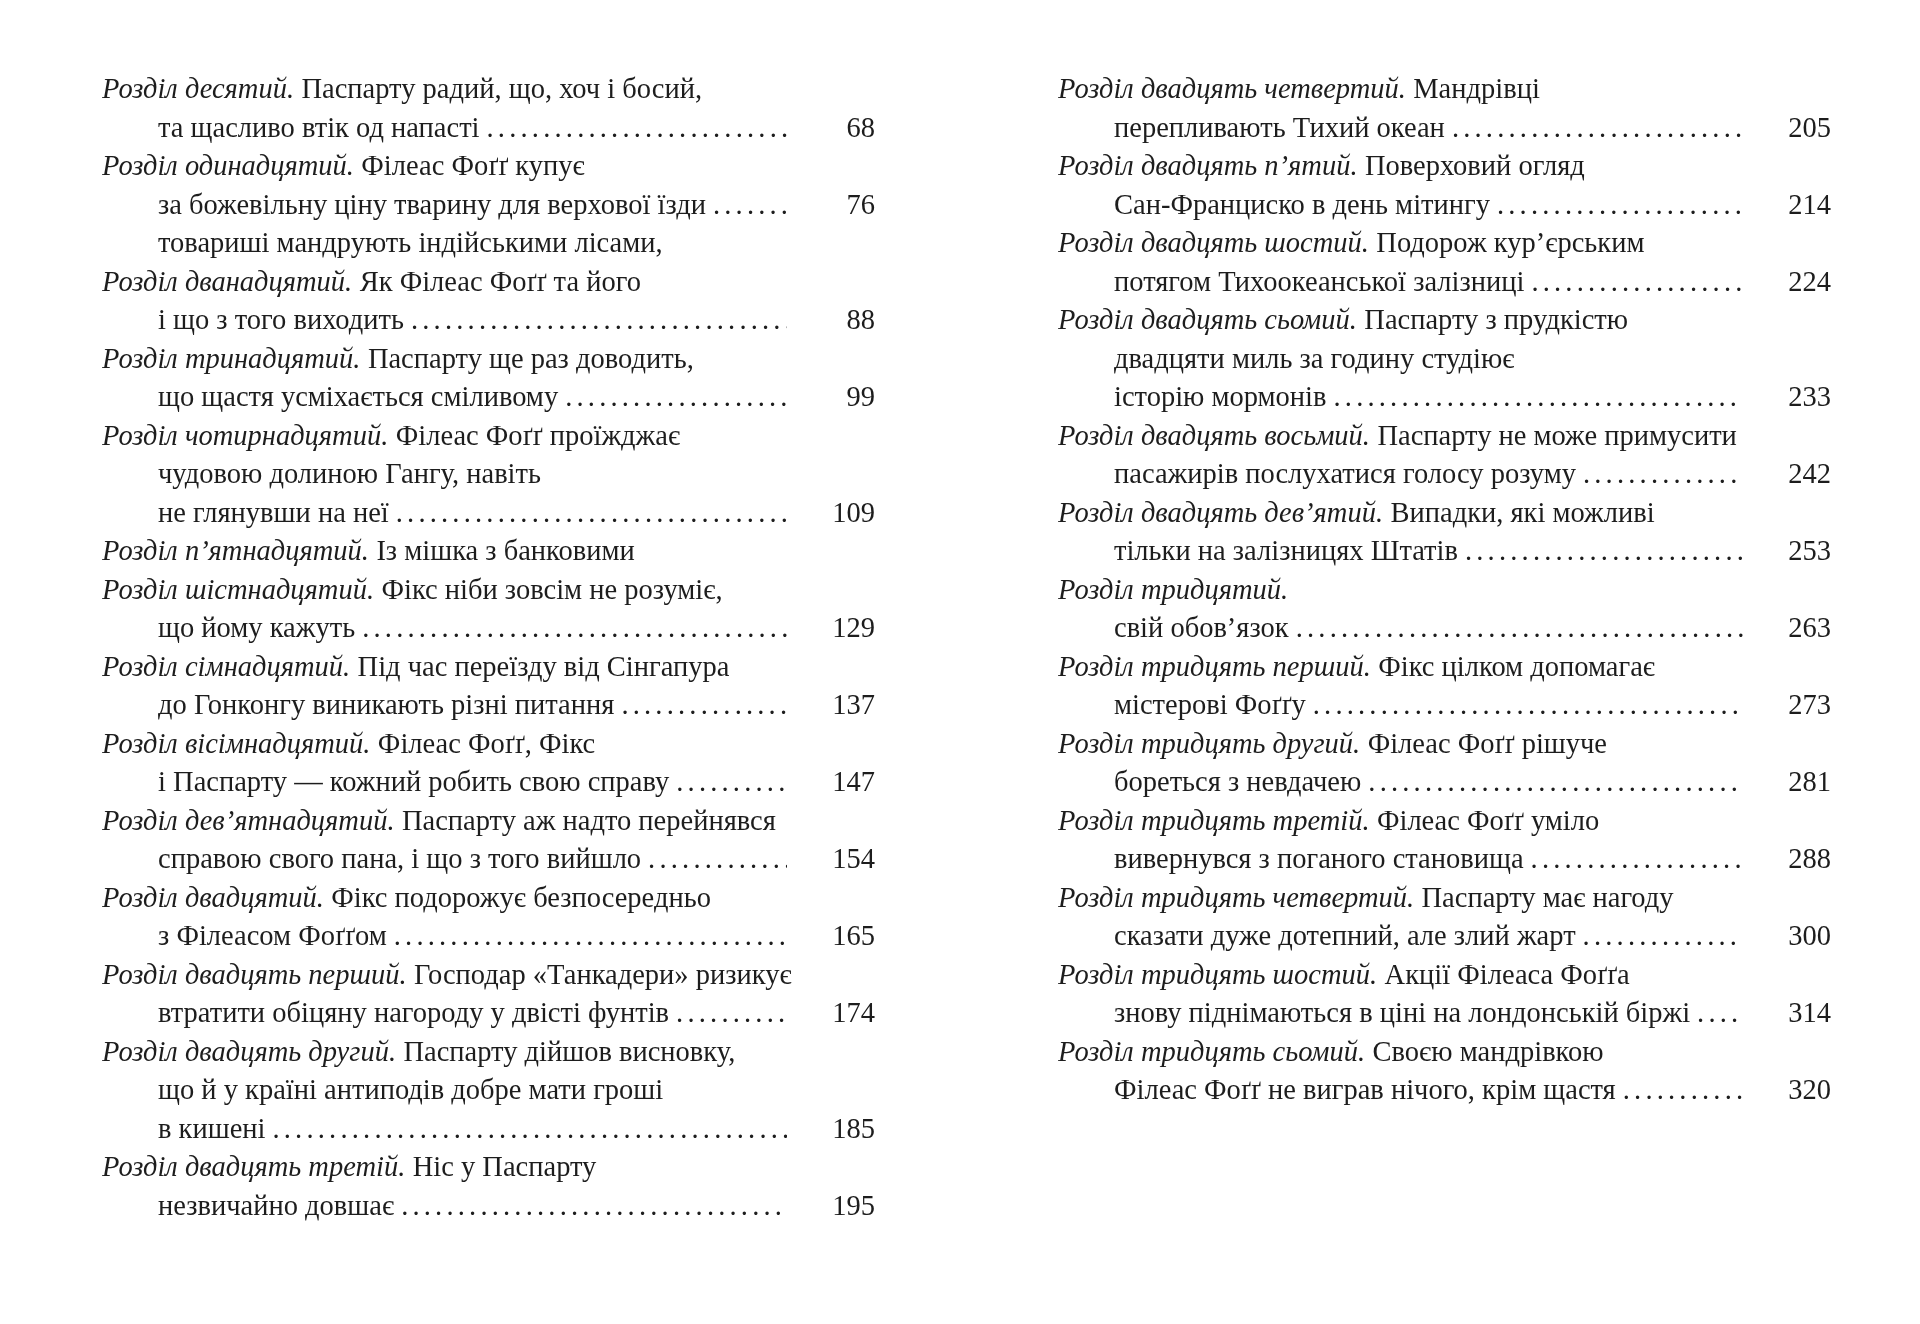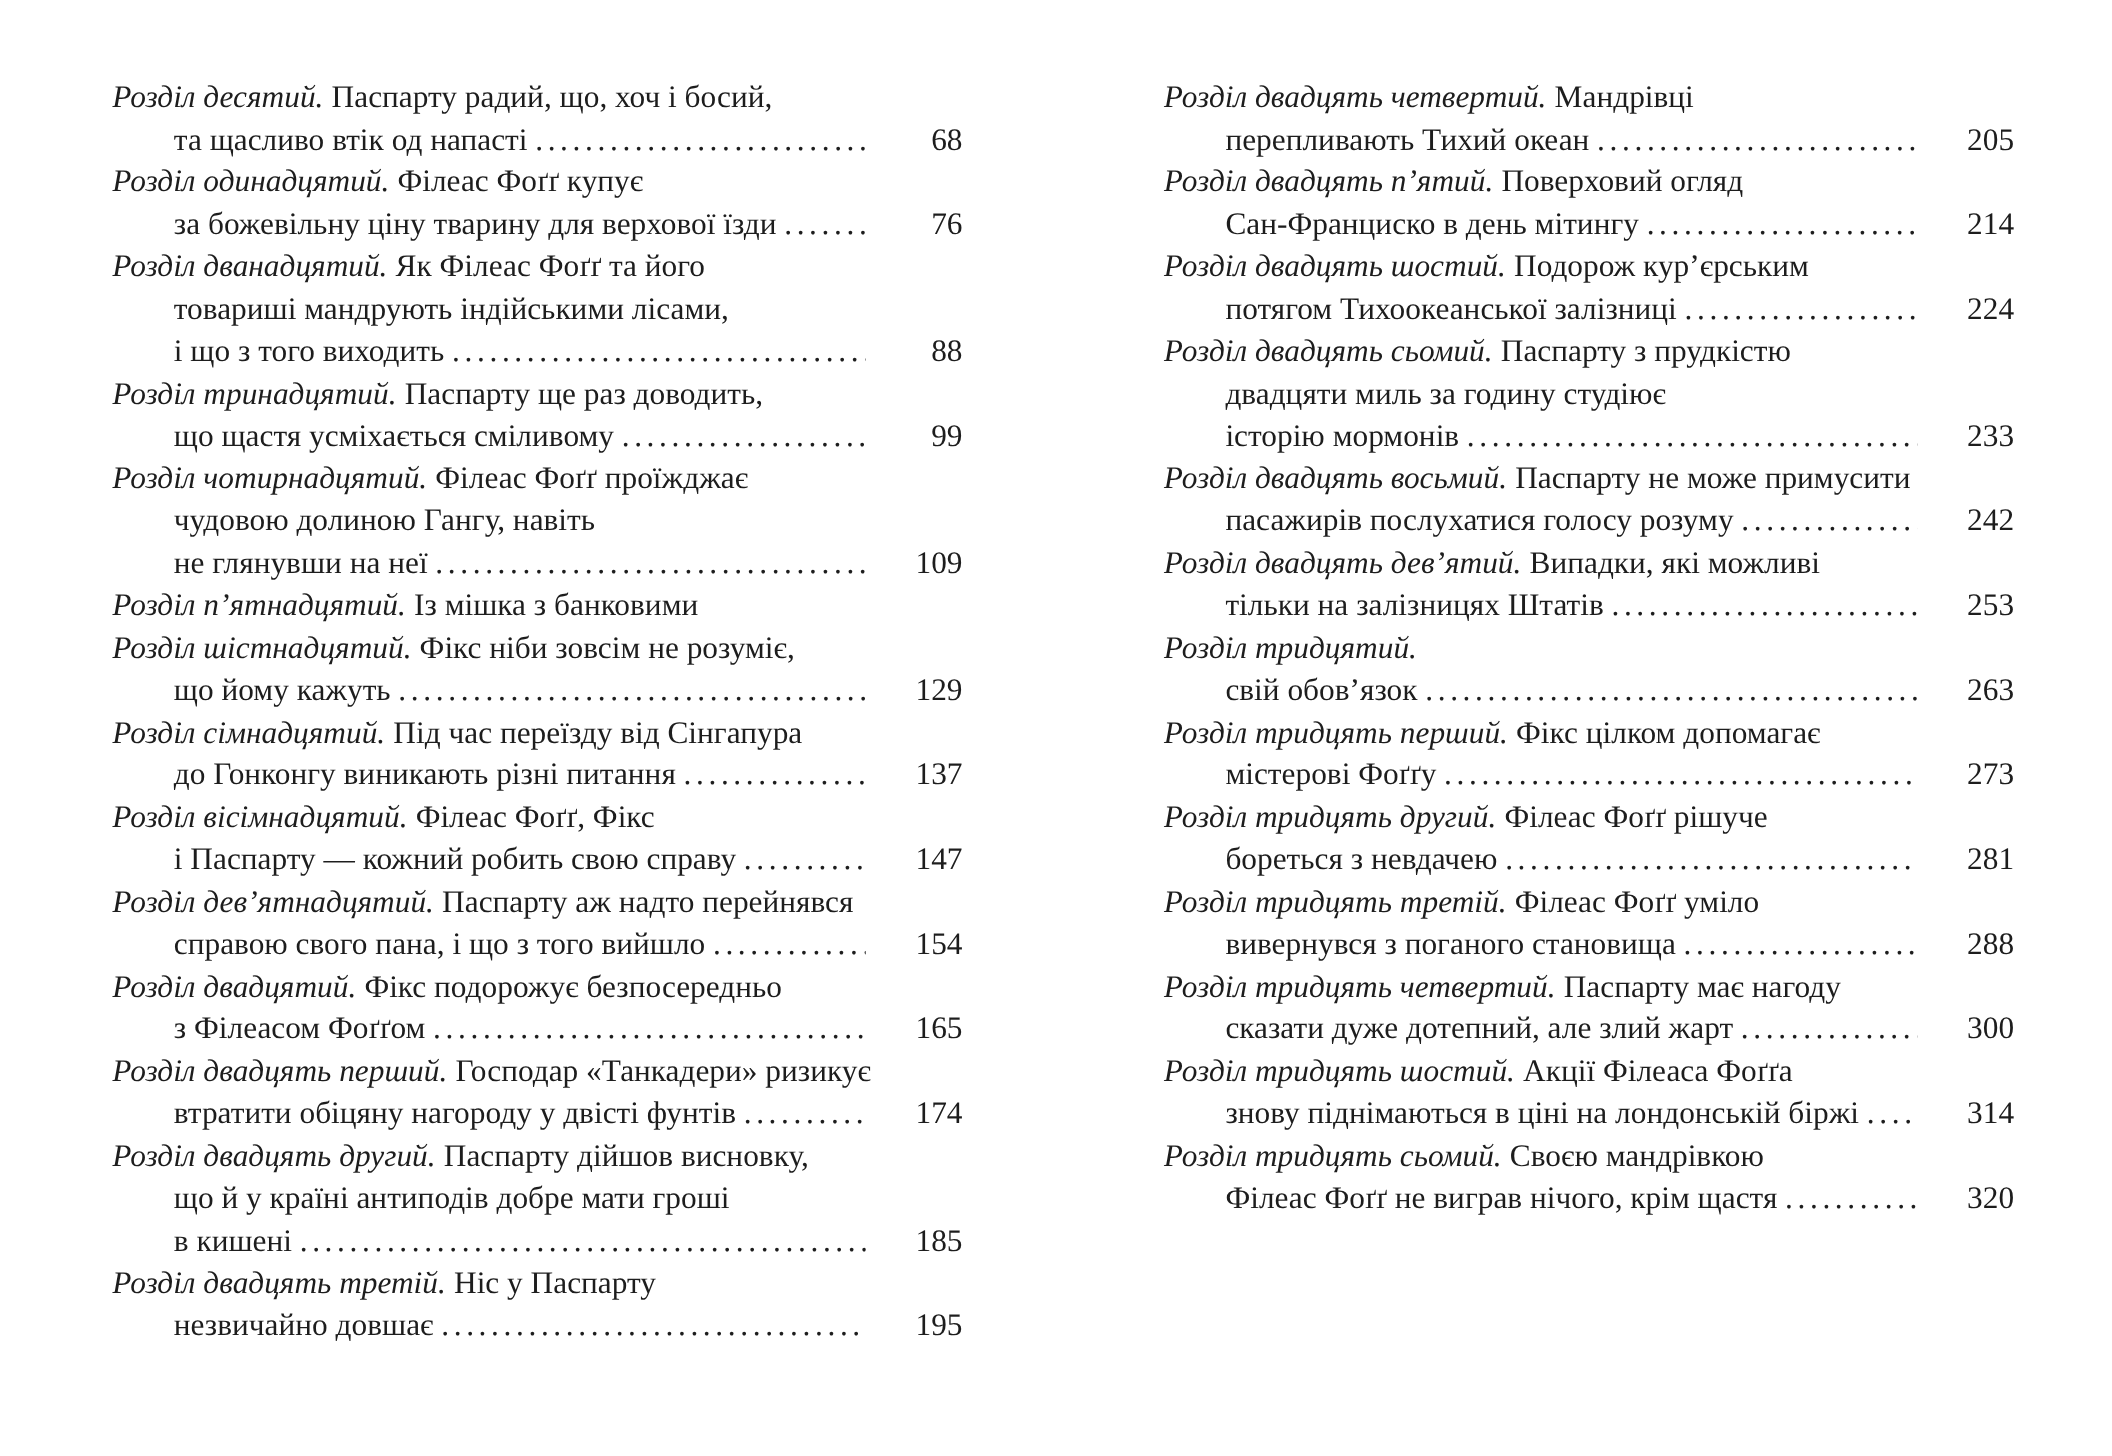--- a/index.html
+++ b/index.html
@@ -78,26 +78,26 @@
           <span class="chapter">Розділ одинадцятий.</span>
           <span class="text">Філеас Фоґґ купує</span>
         </div>
         <div class="line cont">
           <span class="text">за божевільну ціну тварину для верхової їзди</span>
           <span class="dots"></span>
           <span class="pagenum">76</span>
         </div>
       </div>
       <div class="entry">
+        <div class="line cont">
+          <span class="text">товариші мандрують індійськими лісами,</span>
+        </div>
         <div class="line first">
           <span class="chapter">Розділ дванадцятий.</span>
           <span class="text">Як Філеас Фоґґ та його</span>
-        </div>
-        <div class="line cont">
-          <span class="text">товариші мандрують індійськими лісами,</span>
         </div>
         <div class="line cont">
           <span class="text">і що з того виходить</span>
           <span class="dots"></span>
           <span class="pagenum">88</span>
         </div>
       </div>
       <div class="entry">
         <div class="line first">
           <span class="chapter">Розділ тринадцятий.</span>

